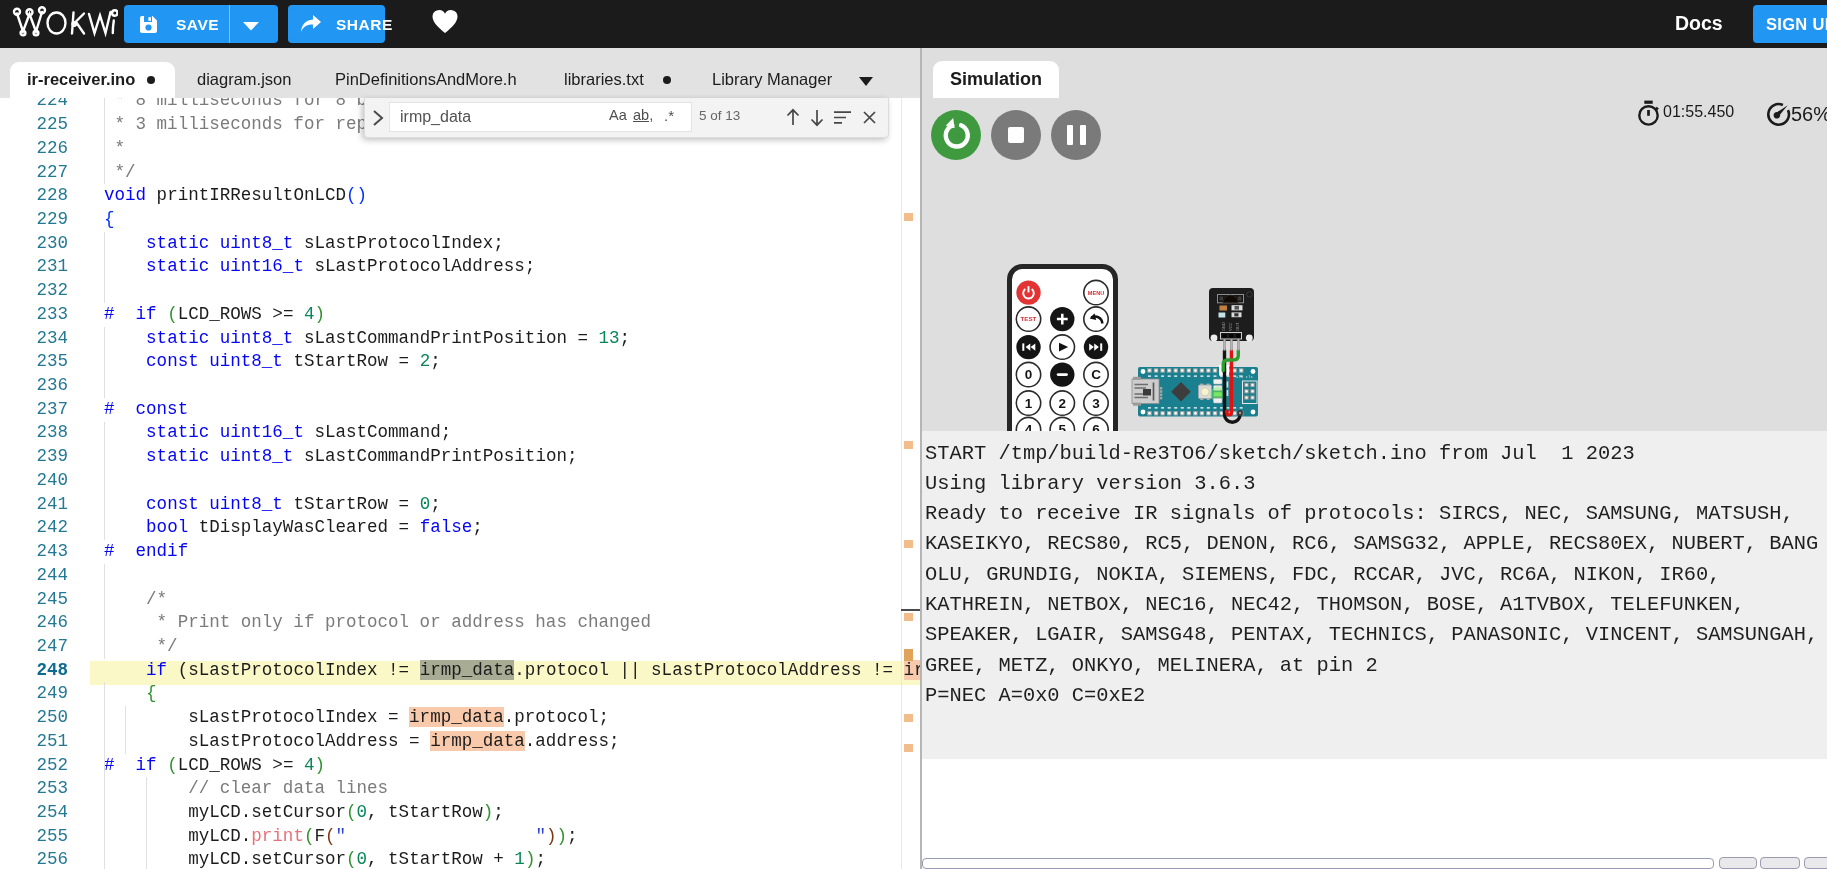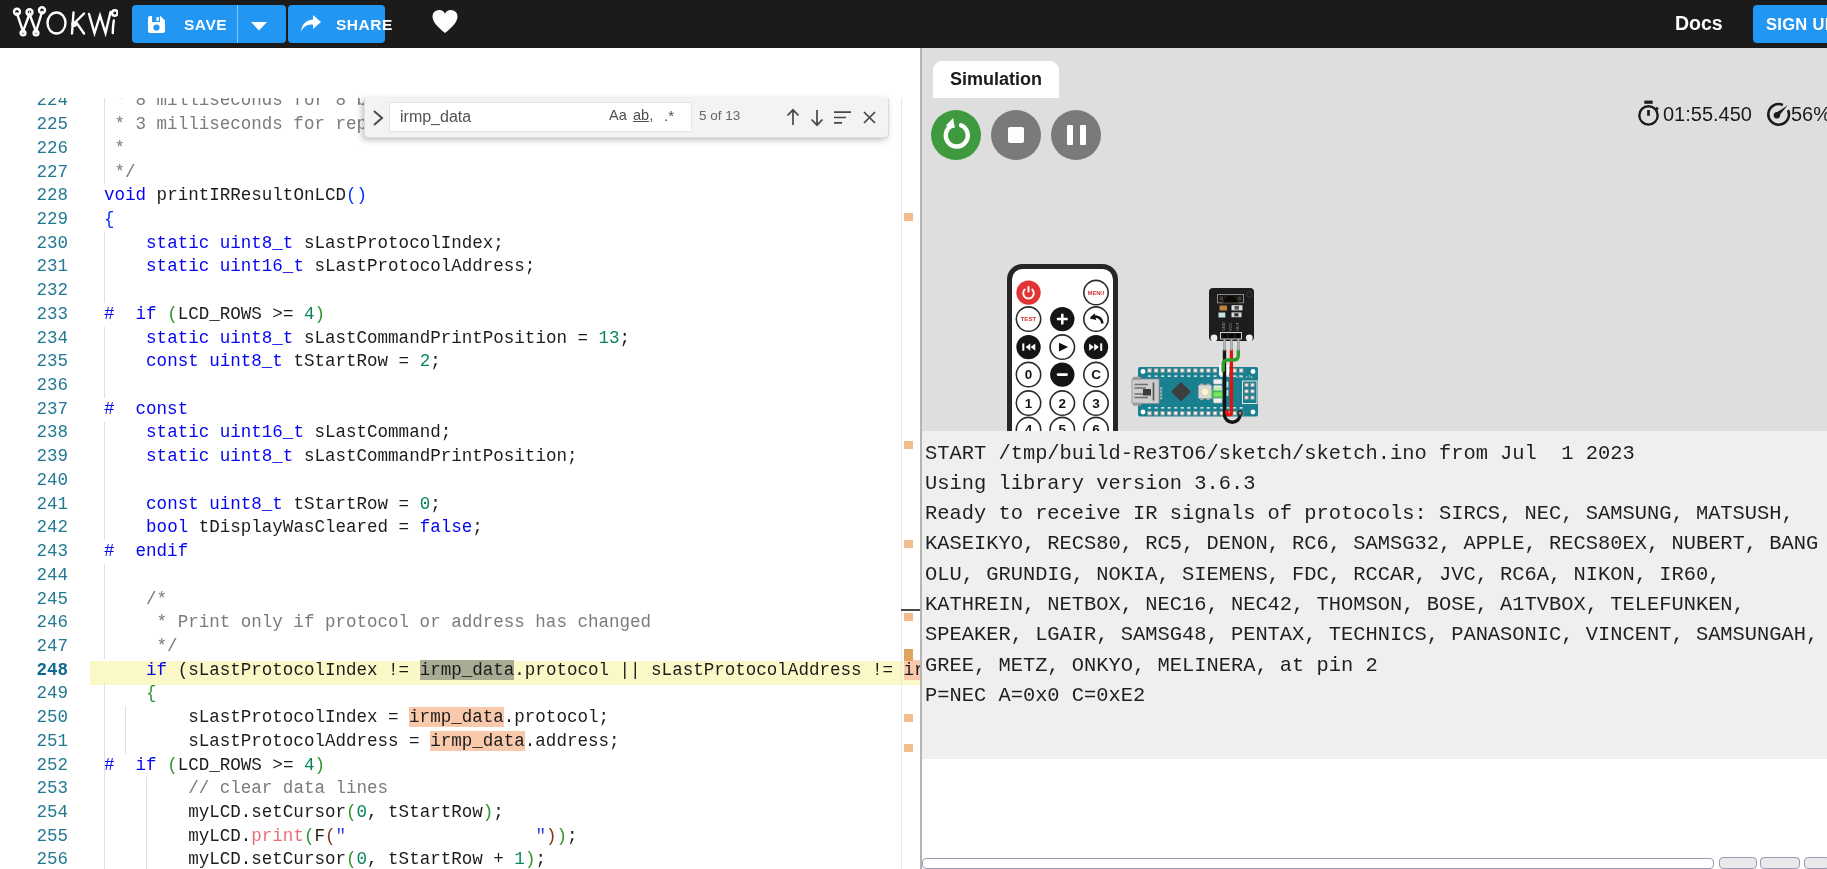--- a/index.html
+++ b/index.html
@@ -44,21 +44,21 @@
     <circle cx="11" cy="30" r="2.4"></circle>
         <circle cx="24" cy="30" r="2.4"></circle>
     <ellipse cx="44.5" cy="20" rx="9" ry="10.5"></ellipse>
     <path d="M61.5 9.5 L60 30.5"></path>
         <path d="M72 10.5 L61.5 21 M64 19 L72 30.5"></path>
         <circle cx="62.2" cy="21" r="1.7"></circle>
     <path d="M77 11 L82.5 30 L88 12.5 L93.5 30 L98.5 9"></path>
     <path d="M101.8 17.5 C101.2 21.5 100.8 25.5 100.8 30"></path>
     <circle cx="102.8" cy="10" r="2.7"></circle>
   </svg>
-  <div class="bluebtn" style="left:132px;width:154px">
+  <div class="bluebtn" style="left:124px;width:154px">
     <svg class="abs" style="left:15px;top:10px" width="19" height="19" viewBox="0 0 19 19">
           <path d="M1 3 Q1 1 3 1 L13.5 1 L18 5.5 L18 16 Q18 18 16 18 L3 18 Q1 18 1 16 Z" fill="#fff"></path>
           <rect x="5" y="1" width="8" height="6" rx="0.5" fill="#2196f3"></rect>
           <rect x="9.4" y="2.2" width="2.6" height="3.6" fill="#fff"></rect>
           <circle cx="9.5" cy="12.5" r="3.1" fill="#2196f3"></circle>
         </svg>
     <span class="abs" style="left:52px;top:11px;letter-spacing:.5px">SAVE</span>
     <div class="abs" style="left:105px;top:0;width:1px;height:38px;background:rgba(255,255,255,.45)"></div>
     <svg class="abs" style="left:117px;top:16px" width="20" height="10" viewBox="0 0 20 10">
           <path d="M2 1 L18 1 L10 9.5 Z" fill="#fff"></path>
@@ -70,20 +70,33 @@
         </svg>
     <span class="abs" style="left:48px;top:11px;letter-spacing:.5px">SHARE</span>
   </div>
   <svg class="abs" style="left:431px;top:8px" width="28" height="27" viewBox="0 0 28 27">
         <path d="M14 25 C7 19 1.5 14 1.5 8.4 A6.6 6.6 0 0 1 14 5.8 A6.6 6.6 0 0 1 26.5 8.4 C26.5 14 21 19 14 25 Z" fill="#fff"></path>
       </svg>
   <div class="abs" style="left:1675px;top:12px;color:#fff;font-weight:bold;font-size:19.5px">Docs</div>
   <div class="bluebtn" style="left:1753px;width:110px;font-size:16.5px;line-height:38px;padding-left:13px;letter-spacing:.3px">SIGN UP</div>
 </div>
 
+<div class="abs" id="tabbar">
+  <div class="abs" id="activetab"></div>
+  <div class="tab" style="left:27px;font-weight:bold">ir-receiver.ino</div>
+  <div class="abs" style="left:147px;top:28px;width:8px;height:8px;border-radius:50%;background:#1c1c1c"></div>
+  <div class="tab" style="left:197px">diagram.json</div>
+  <div class="tab" style="left:335px">PinDefinitionsAndMore.h</div>
+  <div class="tab" style="left:564px">libraries.txt</div>
+  <div class="abs" style="left:663px;top:28px;width:8px;height:8px;border-radius:50%;background:#1c1c1c"></div>
+  <div class="tab" style="left:712px">Library Manager</div>
+  <svg class="abs" style="left:858px;top:27px" width="16" height="12" viewBox="0 0 16 12">
+        <path d="M1 2 L15 2 L8 11 Z" fill="#1c1c1c"></path>
+      </svg>
+</div>
 
 <div class="abs" id="editor">
   <div class="abs" style="left:90px;top:563px;width:830px;height:23.72px;background:#fbf8c8"></div>
   <pre id="nums">224
 225
 226
 227
 228
 229
 230
@@ -204,21 +217,21 @@
 <div class="cbtn" style="left:1051px;background:#7a7a7a">
   <div class="abs" style="left:15.5px;top:15px;width:6px;height:20px;background:#fff;border-radius:1px"></div>
   <div class="abs" style="left:28.5px;top:15px;width:6px;height:20px;background:#fff;border-radius:1px"></div>
 </div>
 <svg class="abs" style="left:1636px;top:100px" width="26" height="27" viewBox="0 0 26 27" fill="none" stroke="#1b1b1b">
       <circle cx="12.5" cy="15.4" r="9.2" stroke-width="2.4"></circle>
       <path d="M8.3 2.2 L16.7 2.2" stroke-width="3.2"></path>
       <path d="M12.5 10 L12.5 15.8" stroke-width="2.7"></path>
       <path d="M20 7.5 L22 9.5" stroke-width="2.4"></path>
     </svg>
-<div class="abs" style="left:1663px;top:103px;font-size:20px;color:#1b1b1b">01:55.450</div>
+<div class="abs" style="left:1663px;top:103px;font-size:16px;color:#1b1b1b">01:55.450</div>
 <svg class="abs" style="left:1766px;top:102px" width="25" height="25" viewBox="0 0 25 25">
       <path d="M22.0 8.1 A10.3 10.3 0 1 1 16.9 3.0" fill="none" stroke="#1b1b1b" stroke-width="2.6"></path>
       <path d="M21.8 3.2 C18.6 7.2 15.8 10.4 14.1 12.6 A3.3 3.3 0 1 1 11.4 10.0 C14.4 8.1 17.8 5.8 21.8 3.2 Z" fill="#1b1b1b"></path>
     </svg>
 <div class="abs" style="left:1791px;top:103px;font-size:20px;color:#1b1b1b">56%</div>
 
 <svg class="abs" style="left:922px;top:98px" width="905" height="333" viewBox="0 0 905 333" id="hw">
 
 <g>
 <rect x="87.5" y="168.5" width="106" height="200" rx="13" fill="#fff" stroke="#262626" stroke-width="5"></rect>

